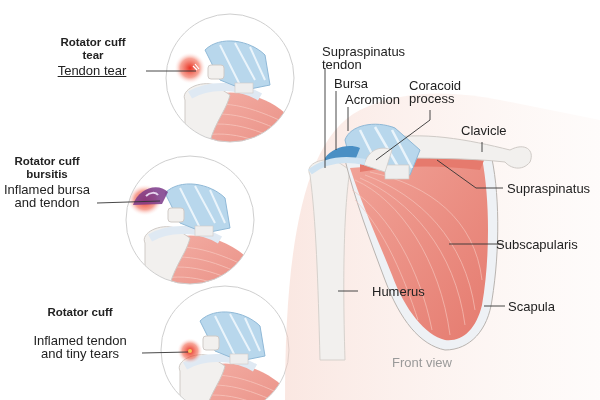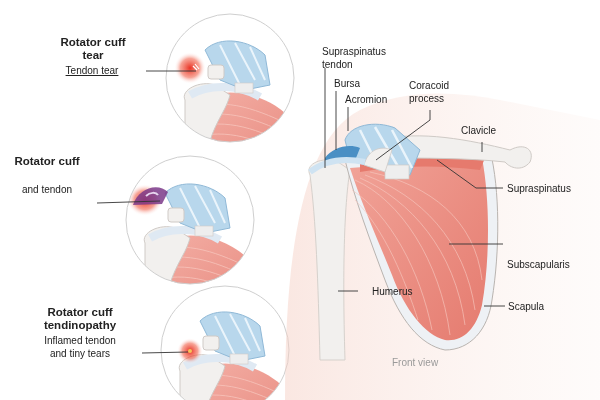--- a/index.html
+++ b/index.html
@@ -1,19 +1,19 @@
 <!DOCTYPE html>
 <html><head>
 <meta charset="utf-8">
 <style>
   html, body { margin: 0; padding: 0; background: #ffffff; }
   body { width: 600px; height: 400px; position: relative; overflow: hidden;
          font-family: "Liberation Sans", sans-serif; color: #222; }
   .canvas { position: absolute; left: 0; top: 0; width: 600px; height: 400px; }
-  .lbl { position: absolute; font-size: 10px; line-height: 13px; color: #222; white-space: nowrap; }
+  .lbl { position: absolute; font-size: 13px; line-height: 13px; color: #222; white-space: nowrap; }
   .lbl-bold { font-weight: bold; font-size: 11.5px; line-height: 13px; }
   .right { text-align: center; }
   .muted { color: #9a9a9a; }
 </style>
 </head>
 <body>
 
 <svg class="canvas" viewBox="0 0 600 400" xmlns="http://www.w3.org/2000/svg">
   <defs>
     <radialGradient id="glow" cx="50%" cy="50%" r="50%">
@@ -141,42 +141,43 @@
 <div class="lbl lbl-bold right" style="left:40px; top:36px; width:106px;">
   <div>Rotator cuff</div>
   <div>tear</div>
 </div>
 <div class="lbl right" style="left:40px; top:64px; width:104px;text-decoration:underline;">
   <div>Tendon tear</div>
 </div>
 
 <div class="lbl lbl-bold right" style="left:0px; top:155px; width:94px;">
   <div>Rotator cuff</div>
+  <div>bursitis</div>
 </div>
 <div class="lbl right" style="left:0px; top:183px; width:94px;">
+  <div>Inflamed bursa</div>
   <div>and tendon</div>
 </div>
 
 <div class="lbl lbl-bold right" style="left:20px; top:306px; width:120px;">
   <div>Rotator cuff</div>
-  <div>tendinopathy</div>
 </div>
 <div class="lbl right" style="left:20px; top:334px; width:120px;">
   <div>Inflamed tendon</div>
   <div>and tiny tears</div>
 </div>
 
 <div class="lbl" style="left:322px; top:45px;">
   <div>Supraspinatus</div>
   <div>tendon</div>
 </div>
 <div class="lbl" style="left:334px; top:77px;">Bursa</div>
 <div class="lbl" style="left:345px; top:93px;">Acromion</div>
 <div class="lbl" style="left:409px; top:79px;">
   <div>Coracoid</div>
   <div>process</div>
 </div>
 <div class="lbl" style="left:461px; top:124px;text-align:center;">Clavicle</div>
 <div class="lbl" style="left:507px; top:182px;">Supraspinatus</div>
-<div class="lbl" style="left:507px; top:238px;margin-top:20px;">Subscapularis</div>
+<div class="lbl" style="left:496px; top:238px;">Subscapularis</div>
 <div class="lbl" style="left:372px; top:285px;">Humerus</div>
 <div class="lbl" style="left:508px; top:300px;">Scapula</div>
 <div class="lbl muted" style="left:392px; top:356px;">Front view</div>
 
 </body></html>

